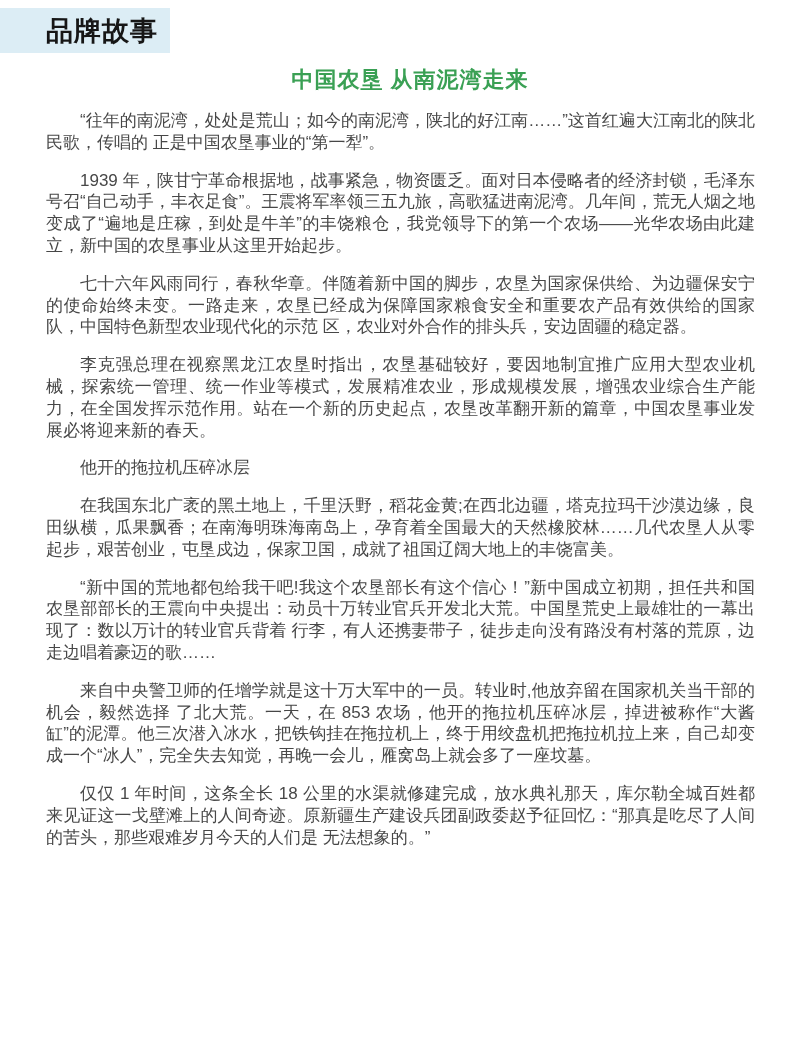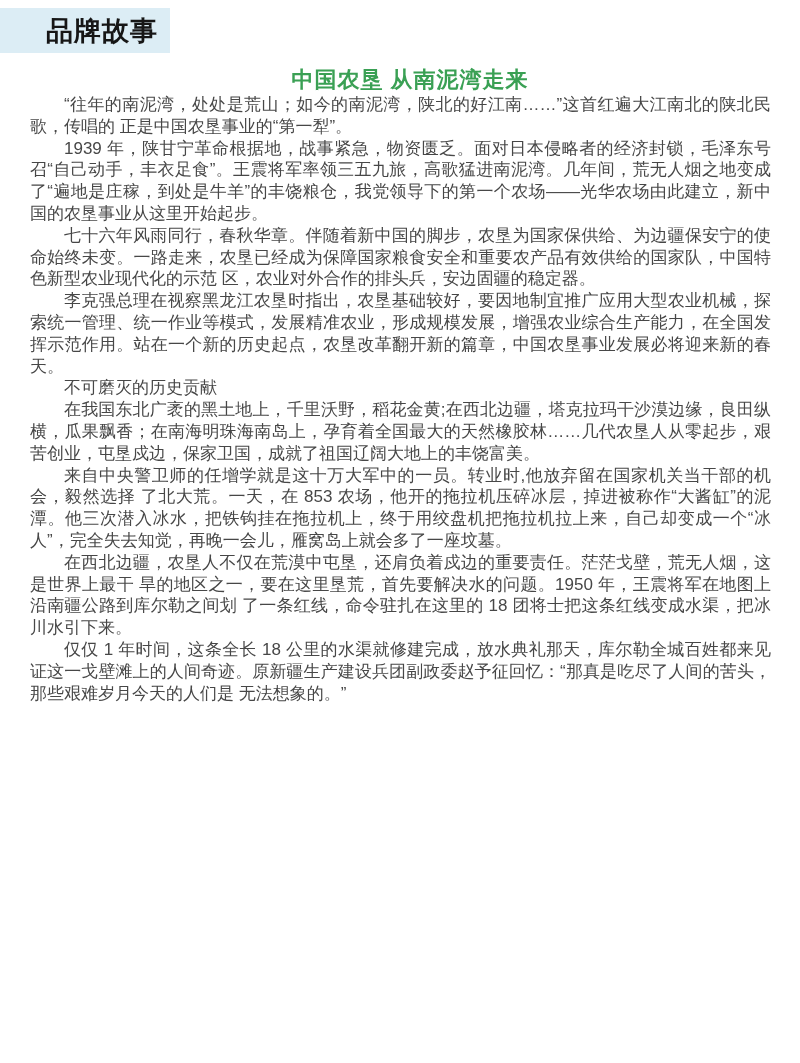--- a/index.html
+++ b/index.html
@@ -54,41 +54,41 @@
     position: absolute;
     top: 94px; left: 30px;
     width: 741px;
     color: var(--body_text);
     font-size: 17px;
     line-height: 21.8px;
     text-align: justify;
     text-justify: inter-ideograph;
   }
   .article p {
-    margin: 0;
+    margin: 16px;
     padding: 0;
     text-indent: 2em;
   }
 </style>
 </head>
 <body>
 
 <div class="page">
 
   <div class="header-badge">
     <span class="badge-label">品牌故事</span>
   </div>
 
   <h1 class="doc-title">中国农垦 从南泥湾走来</h1>
 
   <div class="article">
       <p>“往年的南泥湾，处处是荒山；如今的南泥湾，陕北的好江南……”这首红遍大江南北的陕北民歌，传唱的 正是中国农垦事业的“第一犁”。</p>
       <p>1939 年，陕甘宁革命根据地，战事紧急，物资匮乏。面对日本侵略者的经济封锁，毛泽东号召“自己动手，丰衣足食”。王震将军率领三五九旅，高歌猛进南泥湾。几年间，荒无人烟之地变成了“遍地是庄稼，到处是牛羊”的丰饶粮仓，我党领导下的第一个农场——光华农场由此建立，新中国的农垦事业从这里开始起步。</p>
       <p>七十六年风雨同行，春秋华章。伴随着新中国的脚步，农垦为国家保供给、为边疆保安宁的使命始终未变。一路走来，农垦已经成为保障国家粮食安全和重要农产品有效供给的国家队，中国特色新型农业现代化的示范 区，农业对外合作的排头兵，安边固疆的稳定器。</p>
       <p>李克强总理在视察黑龙江农垦时指出，农垦基础较好，要因地制宜推广应用大型农业机械，探索统一管理、统一作业等模式，发展精准农业，形成规模发展，增强农业综合生产能力，在全国发挥示范作用。站在一个新的历史起点，农垦改革翻开新的篇章，中国农垦事业发展必将迎来新的春天。</p>
-      <p>不可磨灭的历史贡献</p>
+      <p>他开的拖拉机压碎冰层</p>
       <p>在我国东北广袤的黑土地上，千里沃野，稻花金黄;在西北边疆，塔克拉玛干沙漠边缘，良田纵横，瓜果飘香；在南海明珠海南岛上，孕育着全国最大的天然橡胶林……几代农垦人从零起步，艰苦创业，屯垦戍边，保家卫国，成就了祖国辽阔大地上的丰饶富美。</p>
+      <p>“新中国的荒地都包给我干吧!我这个农垦部长有这个信心！”新中国成立初期，担任共和国农垦部部长的王震向中央提出：动员十万转业官兵开发北大荒。中国垦荒史上最雄壮的一幕出现了：数以万计的转业官兵背着 行李，有人还携妻带子，徒步走向没有路没有村落的荒原，边走边唱着豪迈的歌……</p>
       <p>来自中央警卫师的任增学就是这十万大军中的一员。转业时,他放弃留在国家机关当干部的机会，毅然选择 了北大荒。一天，在 853 农场，他开的拖拉机压碎冰层，掉进被称作“大酱缸”的泥潭。他三次潜入冰水，把铁钩挂在拖拉机上，终于用绞盘机把拖拉机拉上来，自己却变成一个“冰人”，完全失去知觉，再晚一会儿，雁窝岛上就会多了一座坟墓。</p>
-      <p>在西北边疆，农垦人不仅在荒漠中屯垦，还肩负着戍边的重要责任。茫茫戈壁，荒无人烟，这是世界上最干 旱的地区之一，要在这里垦荒，首先要解决水的问题。1950 年，王震将军在地图上沿南疆公路到库尔勒之间划 了一条红线，命令驻扎在这里的 18 团将士把这条红线变成水渠，把冰川水引下来。</p>
       <p>仅仅 1 年时间，这条全长 18 公里的水渠就修建完成，放水典礼那天，库尔勒全城百姓都来见证这一戈壁滩上的人间奇迹。原新疆生产建设兵团副政委赵予征回忆：“那真是吃尽了人间的苦头，那些艰难岁月今天的人们是 无法想象的。”</p>
     </div>
 
 </div>
 
 </body></html>

